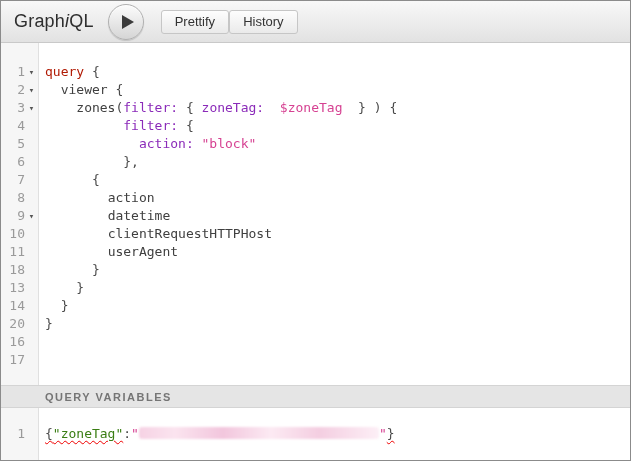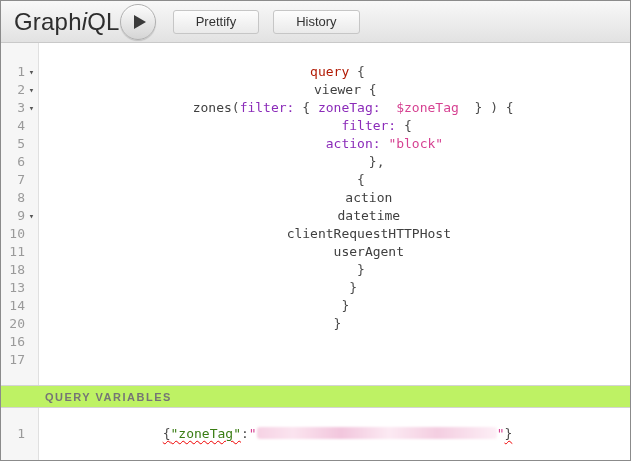--- a/index.html
+++ b/index.html
@@ -8,73 +8,73 @@
     border:1px solid #8b8b8b;background:#fff;overflow:hidden;
     font-family:"Liberation Sans", sans-serif;position:relative;
   }
   
   .toolbar{
     height:42px;box-sizing:border-box;display:flex;align-items:center;
     padding:0 10px 0 13px;
     background:linear-gradient(#f8f8f8,#e2e2e2);
     border-bottom:1px solid #c9c9c9;
   }
-  .logo{font-size:24px;color:#2e2e2e;letter-spacing:.2px;}
+  .logo{font-size:18px;color:#2e2e2e;margin-right:14px;letter-spacing:.2px;}
   .logo em{font-style:italic;}
   .exec-btn{
     width:36px;height:36px;border-radius:50%;box-sizing:border-box;
     border:1px solid #b0b0b0;
     background:linear-gradient(#fcfcfc,#d5d5d5);
     box-shadow:inset 0 1px 0 rgba(255,255,255,.8), 0 1px 1px rgba(0,0,0,.15);
     display:flex;align-items:center;justify-content:center;
     margin-right:17px;cursor:pointer;padding:0;
   }
   .play-tri{
     width:0;height:0;margin-left:4px;
     border-top:7.5px solid transparent;border-bottom:7.5px solid transparent;
     border-left:12px solid #3b3b3b;
   }
   .tb-btn{
-    height:24px;box-sizing:border-box;padding:0 22px;margin-right:14px;
+    height:24px;box-sizing:border-box;padding:0 13px;margin-right:0;
     font-family:"Liberation Sans", sans-serif;font-size:13px;color:#333;
     background:linear-gradient(#fdfdfd,#eaeaea);
     border:1px solid #c6c6c6;border-radius:3px;cursor:pointer;
   }
   
   .mono{font-family:"DejaVu Sans Mono","Liberation Mono",monospace;font-size:13px;line-height:18px;}
   .query-area{display:flex;height:342px;box-sizing:border-box;background:#fff;}
   .gutter{
     width:38px;box-sizing:border-box;flex:none;
     background:#f6f6f6;border-right:1px solid #e0e0e0;
     padding-top:20px;text-align:right;user-select:none;
   }
   .gutter-line{height:18px;white-space:nowrap;}
   .lnum{display:inline-block;min-width:20px;text-align:right;color:#9a9a9a;}
   .fold{display:inline-block;width:13px;text-align:center;color:#555;font-size:9px;cursor:pointer;vertical-align:1px;}
-  .code{flex:1;padding:20px 0 0 6px;overflow:hidden;text-align:center;}
+  .code{flex:1;padding:20px 0 0 6px;overflow:hidden;}
   .code-line{height:18px;white-space:pre;}
   
   .tok-kw{color:#B11A04;}
   .tok-prop{color:#404040;}
   .tok-attr{color:#8B2BB9;}
   .tok-var{color:#D64292;}
   .tok-str{color:#D64292;}
   .tok-num{color:#2882F9;}
   .tok-p{color:#4a4a4a;}
   .tok-ws{color:#000;}
   .tok-vkey{color:#397D13;}
   .err{
     text-decoration-line:underline;text-decoration-style:wavy;
     text-decoration-color:#ef0000;text-decoration-thickness:1px;
     text-underline-offset:2px;
   }
   
   .vars-title{
     height:23px;box-sizing:border-box;display:flex;align-items:center;
-    background:#bef264;border-top:1px solid #d4d4d4;border-bottom:1px solid #d4d4d4;
+    background:#e5e5e5;border-top:1px solid #d4d4d4;border-bottom:1px solid #d4d4d4;
     color:#757575;font-size:11px;font-weight:bold;letter-spacing:1.5px;
     padding-left:44px;cursor:row-resize;
   }
   .vars-area{display:flex;height:52px;box-sizing:border-box;background:#fff;}
   .vars-area .gutter{padding-top:17px;}
   .vars-area .code{padding-top:17px;}
   .redacted{
     display:inline-block;width:240px;height:12px;border-radius:3px;
     vertical-align:-1px;
     background:linear-gradient(90deg,#f6d2e4,#fbe4ef 15%,#f2c6dd 35%,#fceaf3 55%,#f4cee1 75%,#fdeff6 100%);

